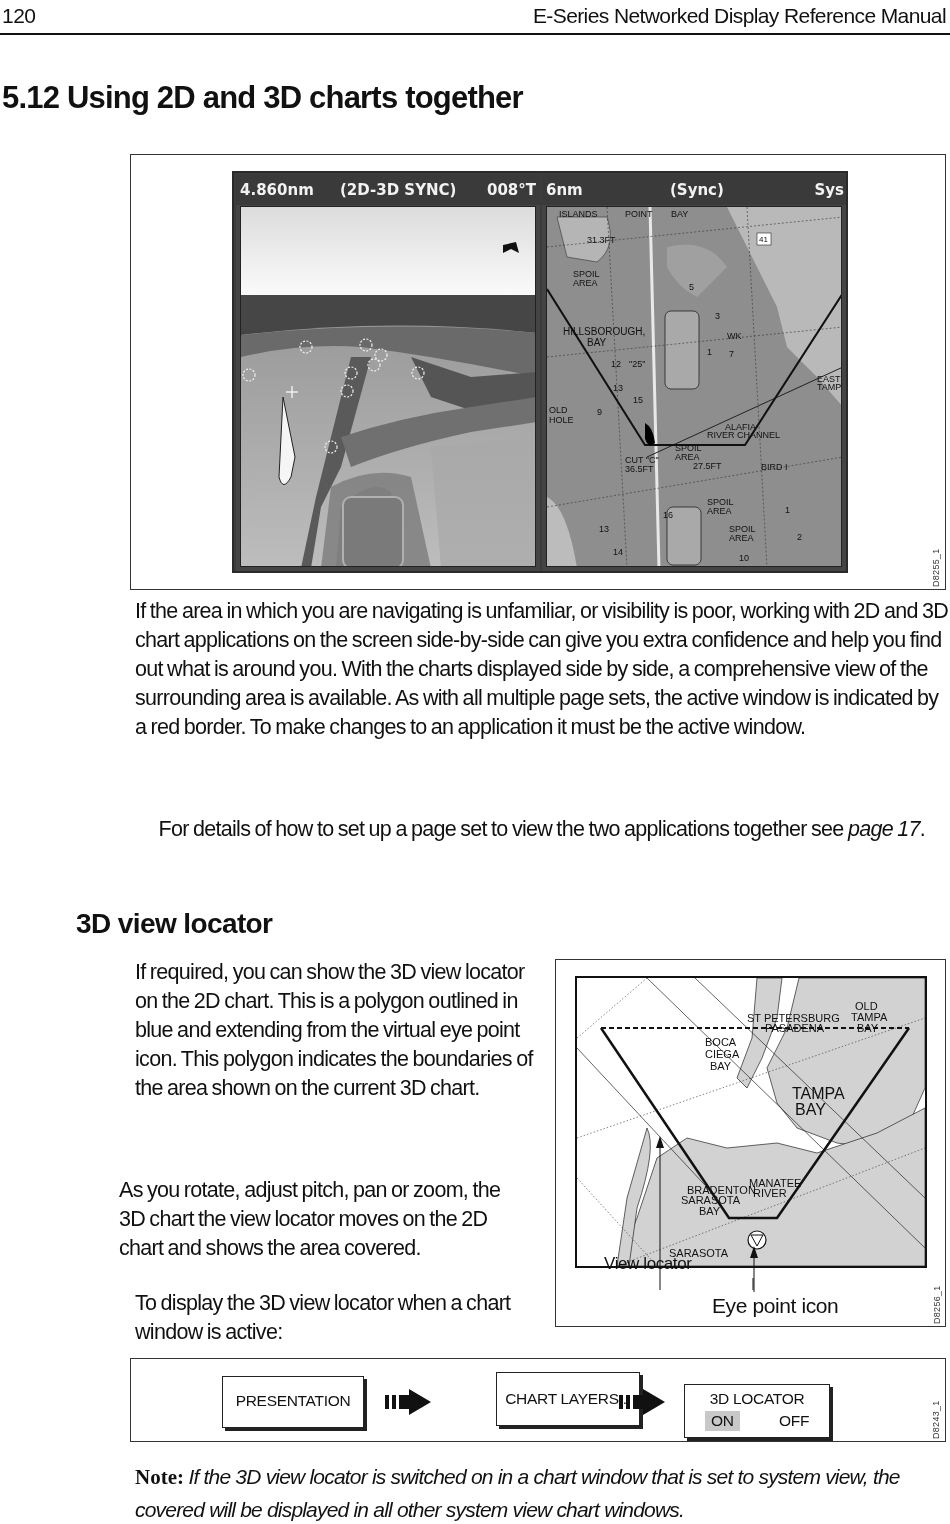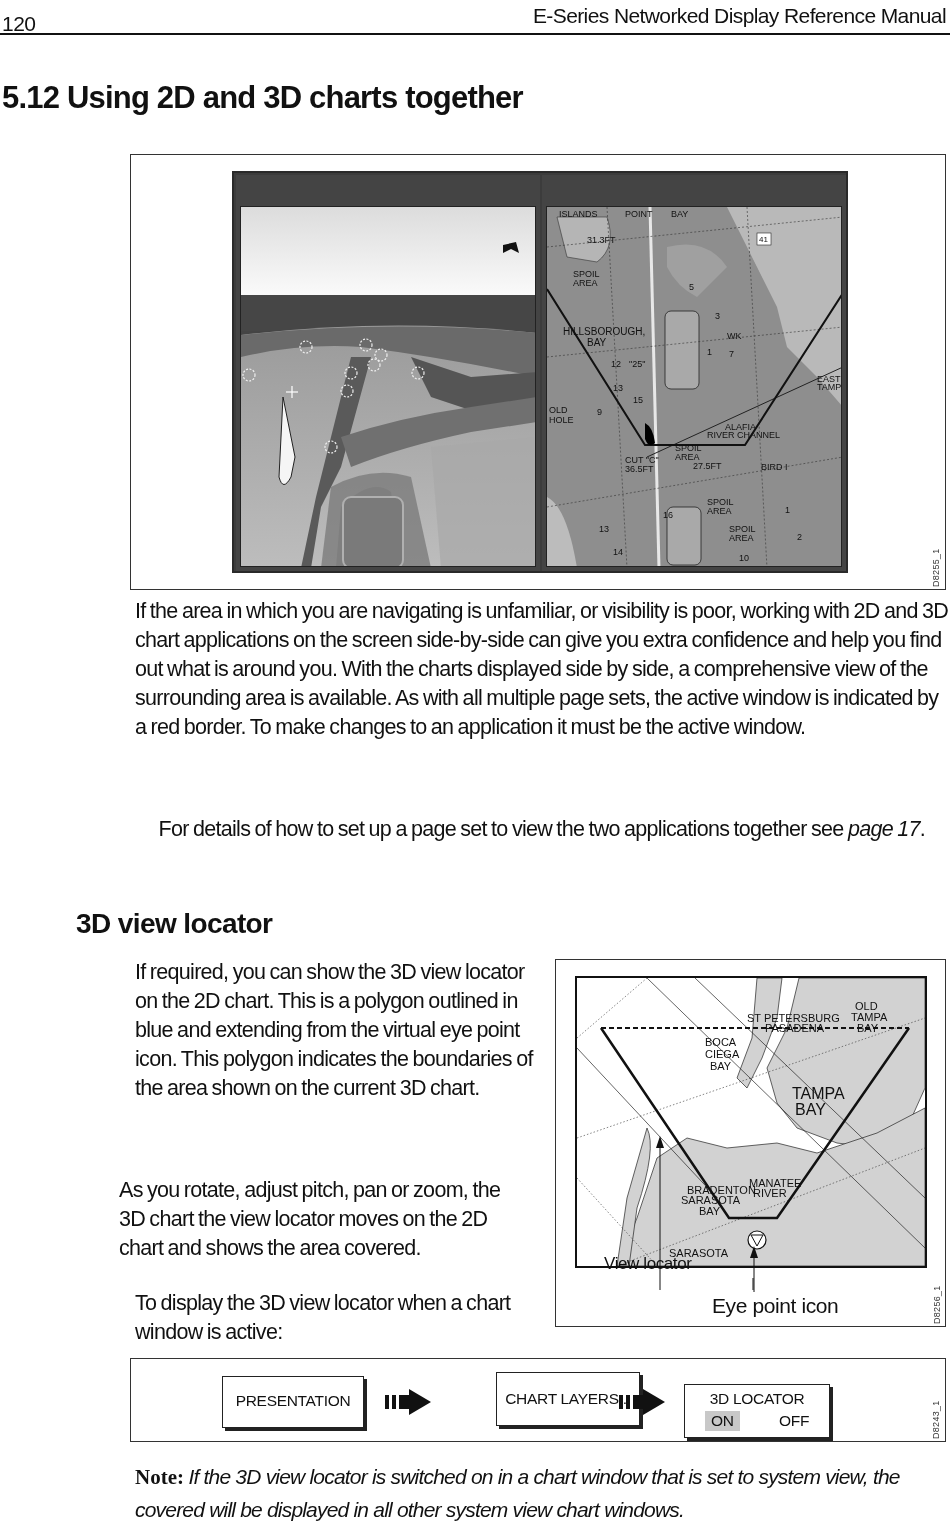--- a/index.html
+++ b/index.html
@@ -1,21 +1,21 @@
 <!DOCTYPE html>
 <html><head>
 <meta charset="utf-8">
 <style>
   html, body { margin: 0; padding: 0; background: #ffffff; }
   body { width: 950px; height: 1524px; position: relative; overflow: hidden;
          font-family: "Liberation Sans", "DejaVu Sans", sans-serif; color: #111; }
   .abs { position: absolute; }
 
   
-  .page-num { left: 2px; top: 4px; font-size: 21px; letter-spacing: -0.5px; margin-top: 8px; }
+  .page-num { left: 2px; top: 4px; font-size: 21px; letter-spacing: -0.5px; }
   .manual-title { right: 4px; top: 4px; font-size: 21px; letter-spacing: -0.6px; }
   .header-rule { left: 0; top: 33px; width: 950px; height: 2px; background: #111; }
 
   .section-title { left: 2px; top: 80px; font-size: 31px; font-weight: bold; letter-spacing: -0.8px; }
 
   
   .fig-frame { border: 1.5px solid #333; background: #fff; box-sizing: border-box; }
   .fig-code { font-size: 9px; color: #333; transform: rotate(-90deg); transform-origin: left top; letter-spacing: 0.3px; }
 
   
@@ -46,20 +46,25 @@
 
 <div class="abs section-title">5.12 Using 2D and 3D charts together</div>
 
 <div class="abs fig-frame" style="left:130px; top:154px; width:816px; height:436px;">
   <div class="abs fig-code" style="left:800px; top:432px;">D8255_1</div>
 </div>
 
 <div class="abs display">
 
   <div class="pane" style="left:2px; width:304px;">
+    <div class="pane-bar">
+      <span style="left:4px;">4.860nm</span>
+      <span style="left:104px;">(2D-3D SYNC)</span>
+      <span style="right:4px;">008°T</span>
+    </div>
     <div class="pane-body">
       <svg width="296" height="361" viewBox="0 0 296 361">
         <defs>
           <linearGradient id="sky" x1="0" y1="0" x2="0" y2="1">
             <stop offset="0" stop-color="#dcdcdc"></stop>
             <stop offset="1" stop-color="#fafafa"></stop>
           </linearGradient>
           <linearGradient id="sea" x1="0" y1="0" x2="0" y2="1">
             <stop offset="0" stop-color="#9a9a9a"></stop>
             <stop offset="1" stop-color="#bdbdbd"></stop>
@@ -92,20 +97,25 @@
           <line x1="45" y1="185" x2="57" y2="185"></line>
             <line x1="51" y1="179" x2="51" y2="191"></line>
         </g>
         <path d="M42 190 L54 250 L50 270 Q42 285 38 270 Z" fill="#f5f5f5" stroke="#222" stroke-width="1"></path>
         <path d="M262 38 L275 35 L278 46 L270 42 L262 46 Z" fill="#111"></path>
       </svg>
     </div>
   </div>
 
   <div class="pane" style="left:308px; width:304px;">
+    <div class="pane-bar">
+      <span style="left:4px;">6nm</span>
+      <span style="left:128px;">(Sync)</span>
+      <span style="right:2px;">Sys</span>
+    </div>
     <div class="pane-body" style="background:#ef4444;">
       <svg width="296" height="361" viewBox="0 0 296 361" font-family="Liberation Sans, sans-serif" font-size="9">
         <rect width="296" height="361" fill="#8e8e8e"></rect>
         <path d="M180 0 L296 0 L296 200 L270 170 L240 140 L230 100 L210 60 Z" fill="#b9b9b9"></path>
         <path d="M0 290 Q20 300 30 361 L0 361 Z" fill="#bcbcbc"></path>
         <path d="M10 10 L60 10 Q70 40 50 55 L20 50 Z" fill="#b5b5b5" stroke="#333" stroke-width="0.6"></path>
         <path d="M120 40 Q160 30 180 60 L150 90 Q130 80 120 60 Z" fill="#a0a0a0"></path>
         <rect x="118" y="104" width="34" height="78" rx="6" fill="#a9a9a9" stroke="#222" stroke-width="0.8"></rect>
         <rect x="120" y="300" width="34" height="58" rx="6" fill="#a9a9a9" stroke="#222" stroke-width="0.8"></rect>
         <line x1="103" y1="0" x2="112" y2="361" stroke="#e8e8e8" stroke-width="3"></line>

